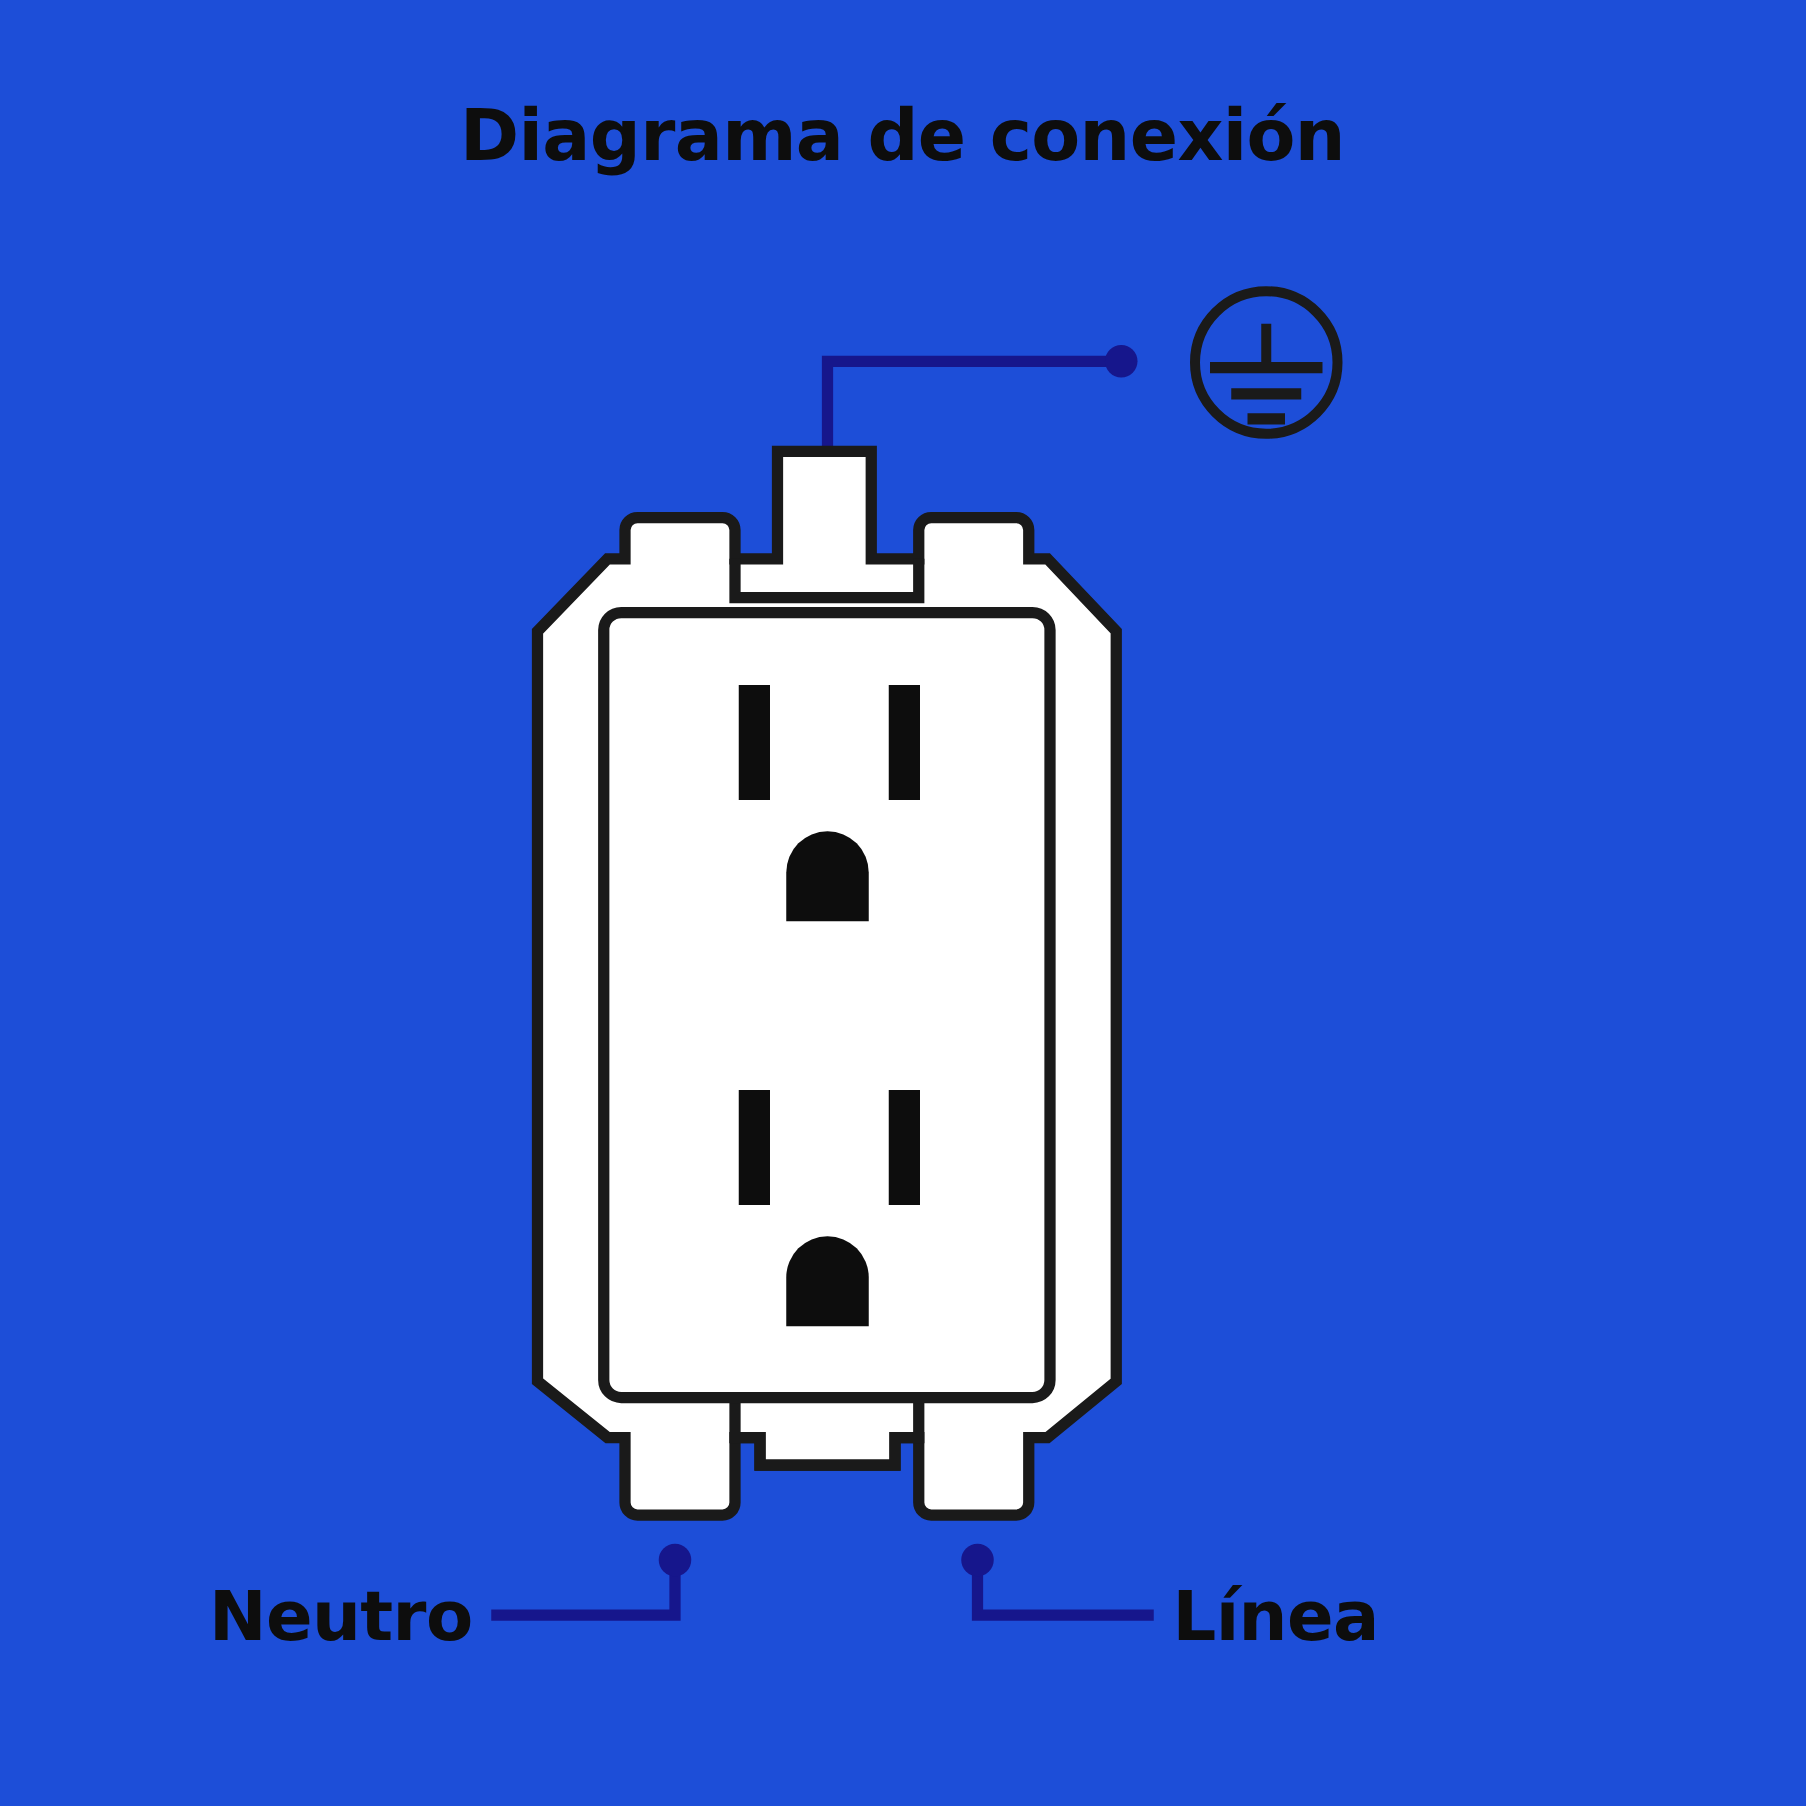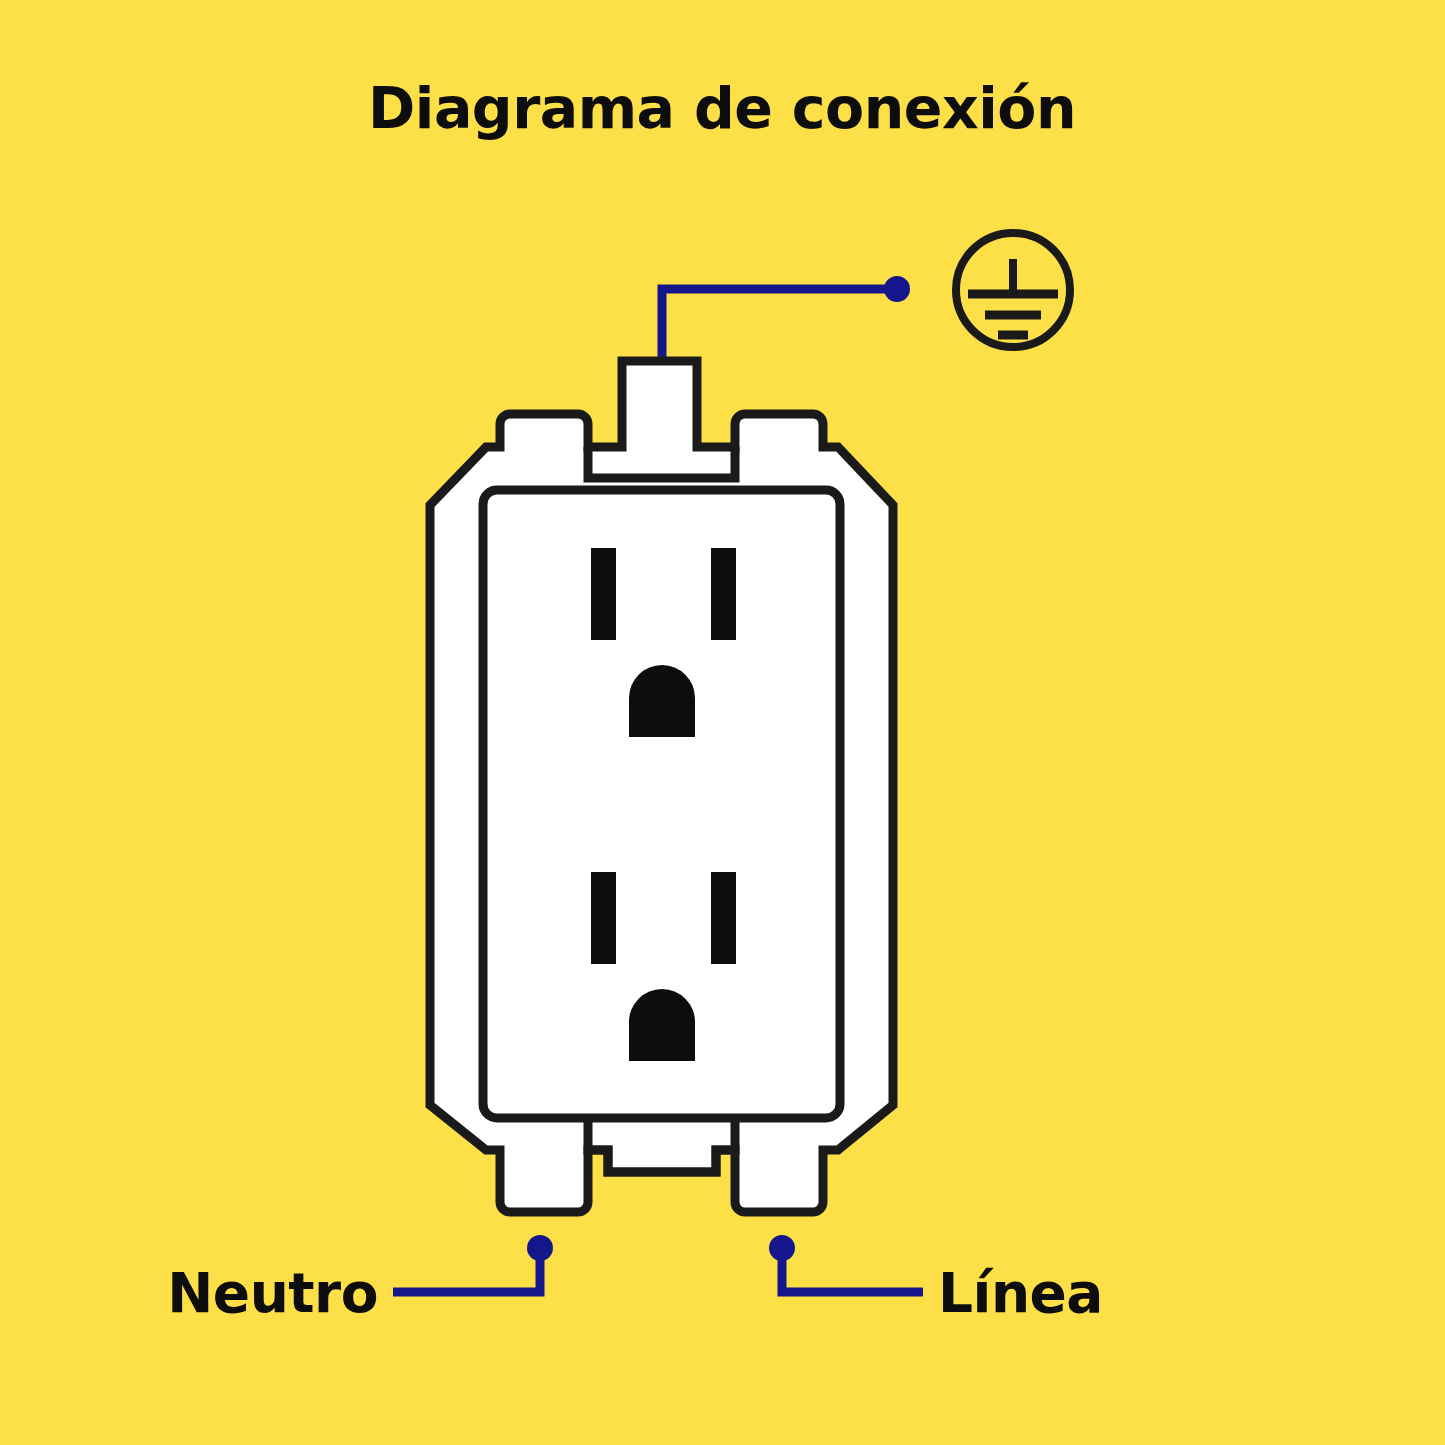--- a/index.html
+++ b/index.html
@@ -7,21 +7,21 @@
     padding: 0;
     background: #ffffff;
   }
   body {
     font-family: "Liberation Sans", sans-serif;
   }
   #page {
     position: relative;
     width: 1445px;
     height: 1445px;
-    background: #fde047;
+    background: #1d4ed8;
     overflow: hidden;
   }
   #diagram-svg {
     position: absolute;
     left: 0;
     top: 0;
     width: 1445px;
     height: 1445px;
     display: block;
   }

